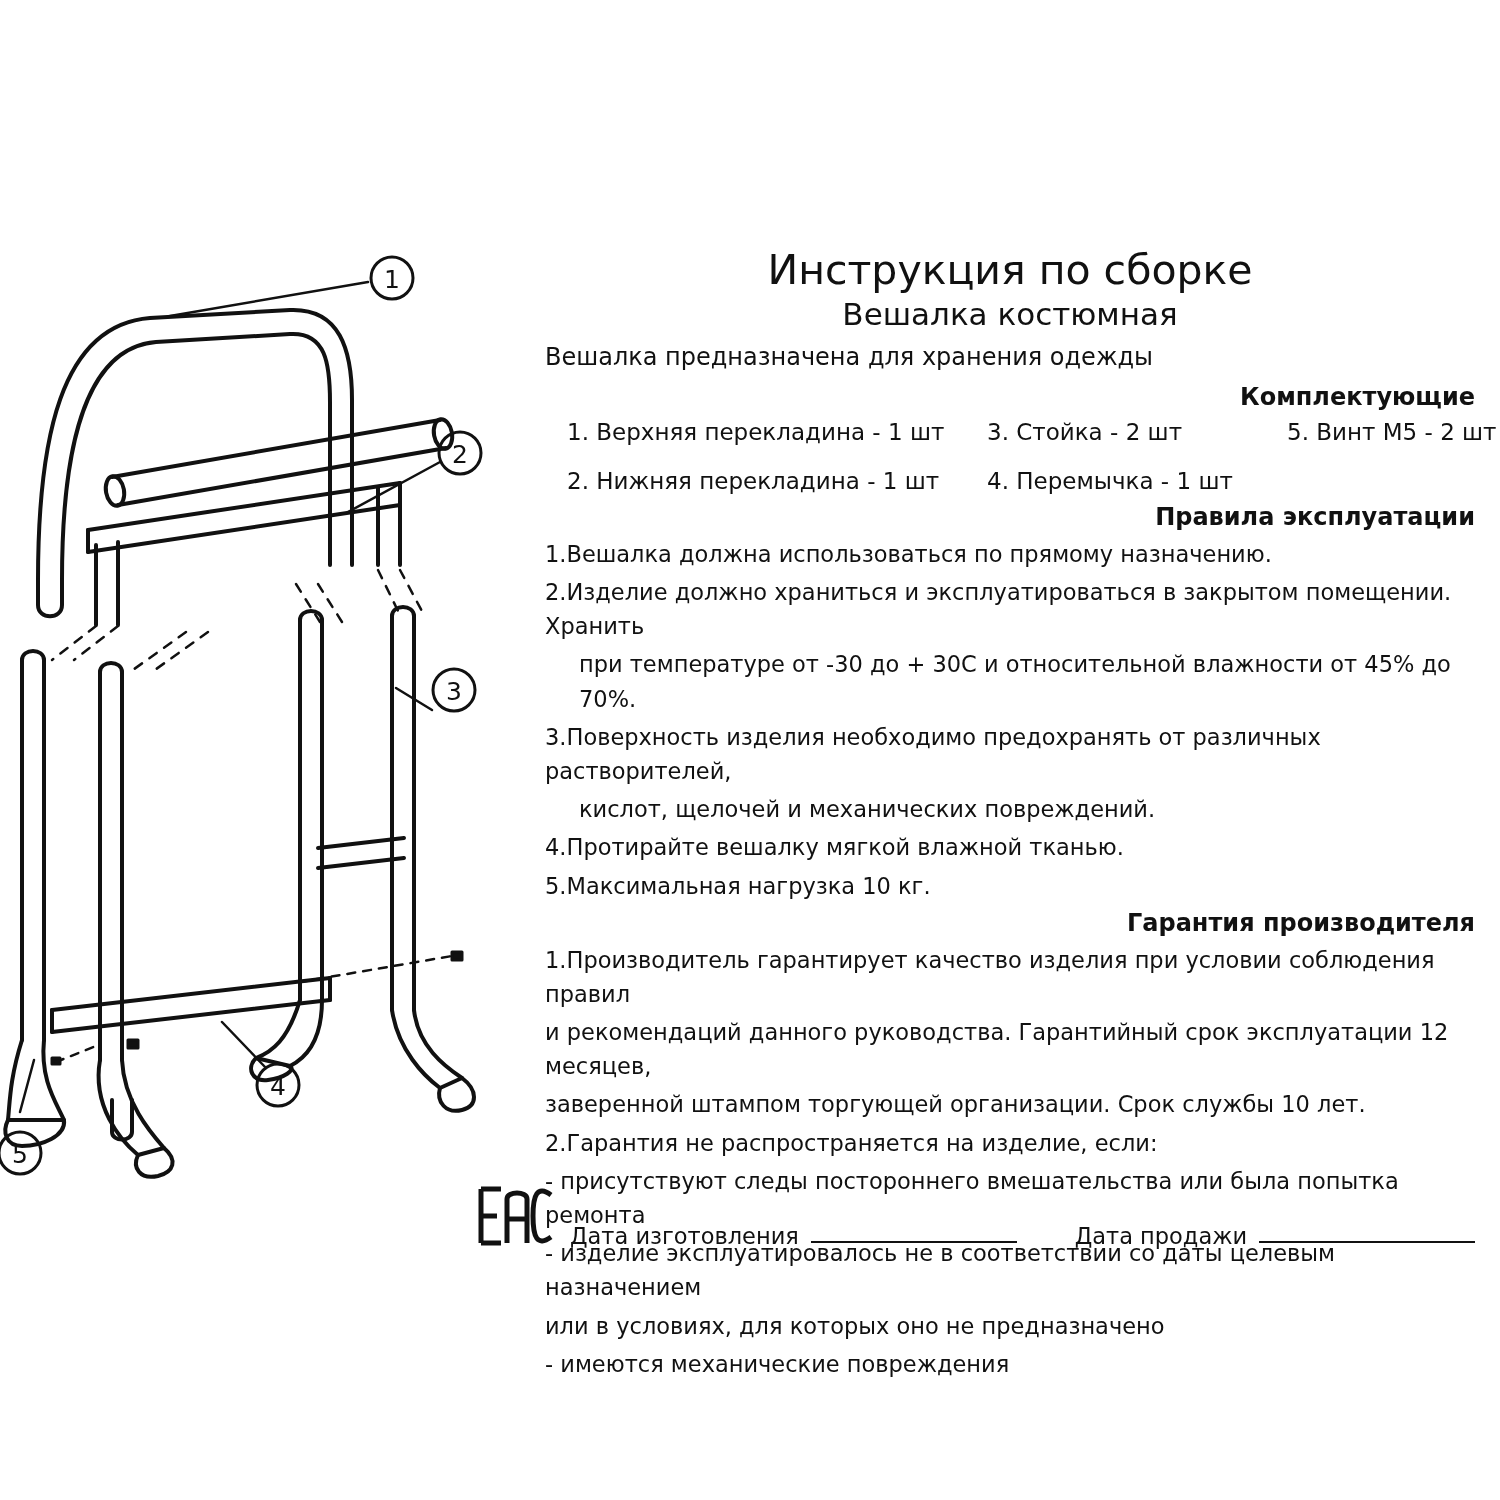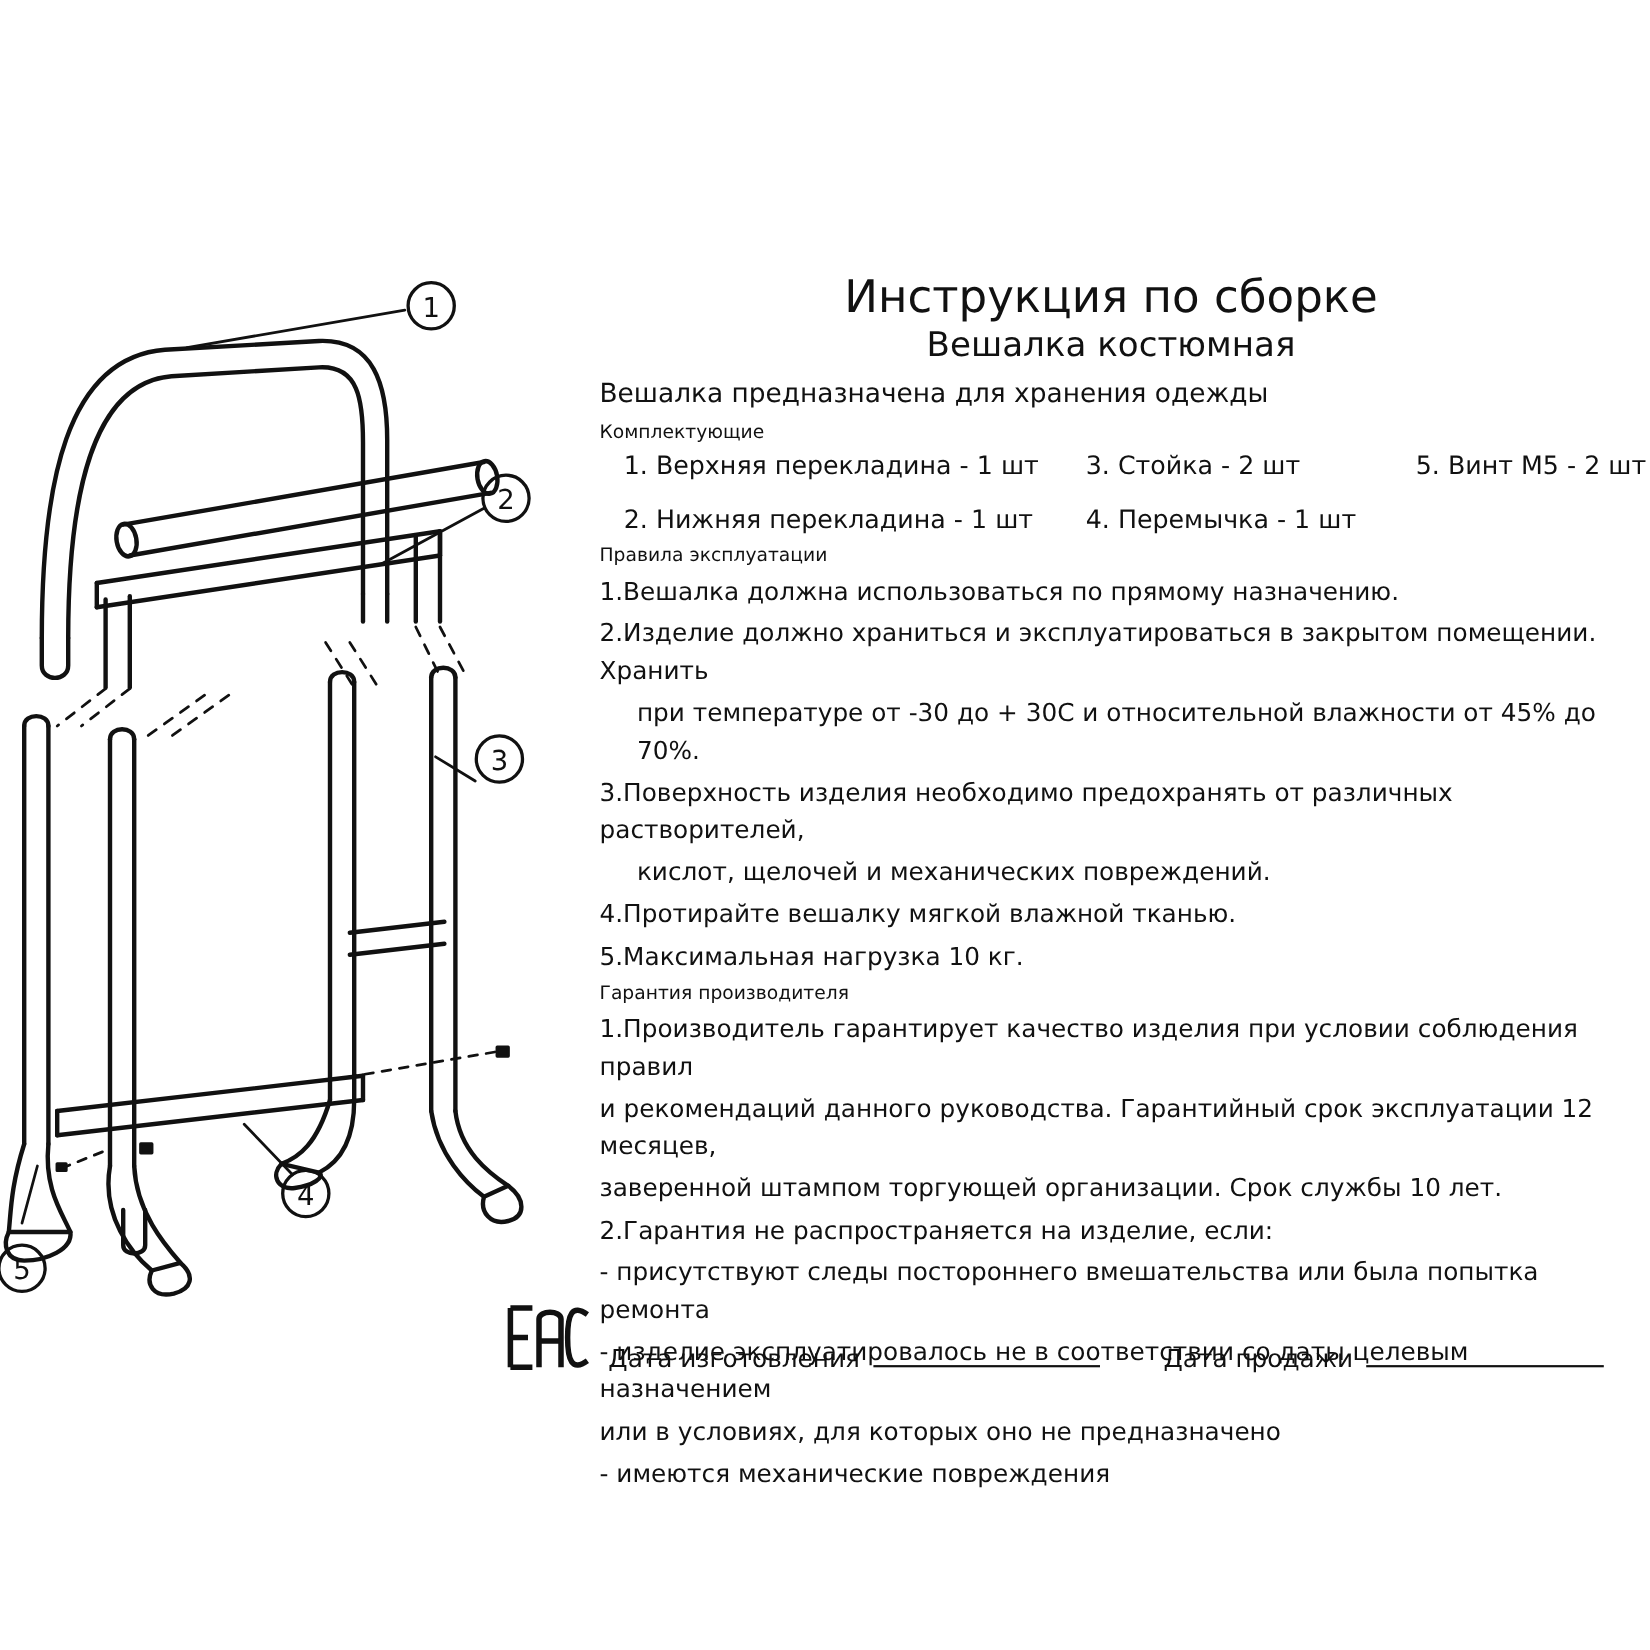--- a/index.html
+++ b/index.html
@@ -52,23 +52,23 @@
     font-weight: normal;
     line-height: 1.15;
     margin: 4px 0 10px 0;
   }
   .purpose {
     text-align: left;
     font-size: 24px;
     margin: 6px 0 12px 0;
   }
   .section-head {
-    text-align: left;
-    font-size: 17px;
-    font-weight: normal;
+    text-align: right;
+    font-size: 24px;
+    font-weight: bold;
     margin: 6px 0 6px 0;
   }
   .parts-grid {
     display: grid;
     grid-template-columns: 420px 300px 210px;
     row-gap: 18px;
     font-size: 23px;
     margin-bottom: 4px;
     padding-left: 22px;
     box-sizing: border-box;
@@ -81,21 +81,21 @@
     line-height: 1.52;
   }
   .rules p, .warranty p {
     margin: 0 0 4px 0;
   }
   .indent { padding-left: 34px; display: block; }
 
   
   .footer {
     position: absolute;
-    left: 528px;
+    left: 545px;
     top: 1195px;
     width: 930px;
     height: 90px;
   }
   .eac {
     position: absolute;
     left: -70px;
     top: -10px;
     width: 80px;
     height: 62px;

